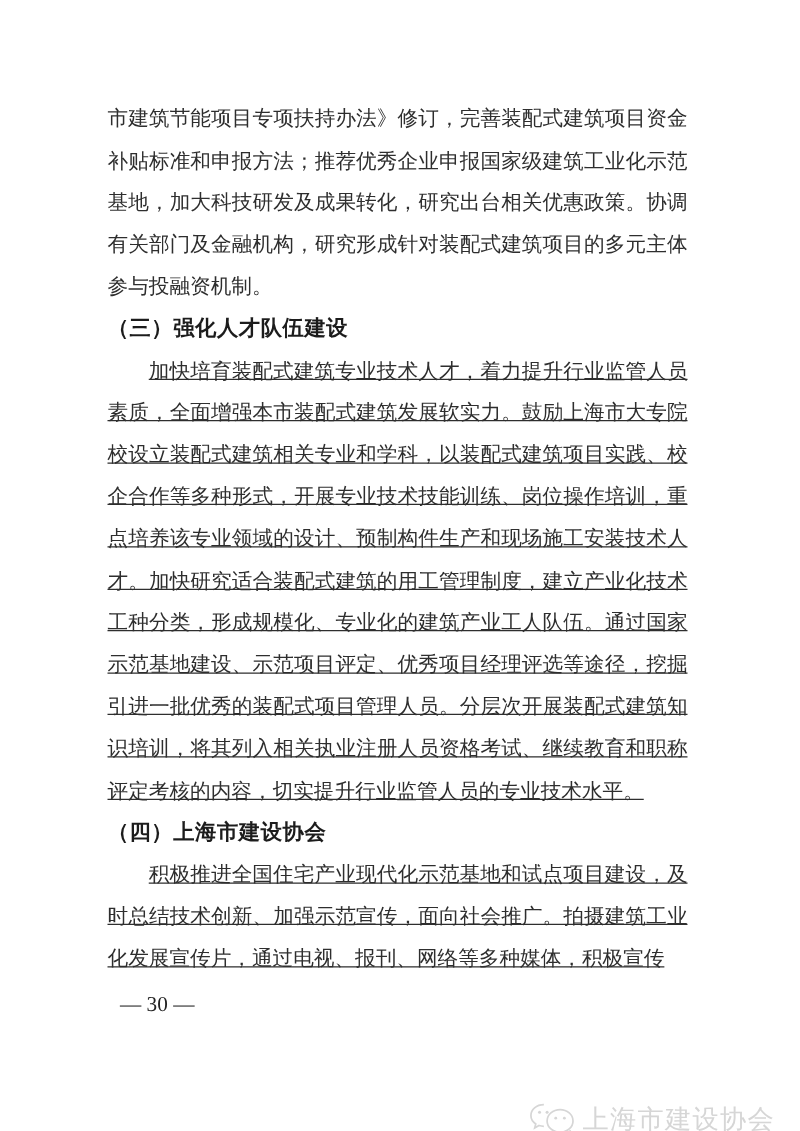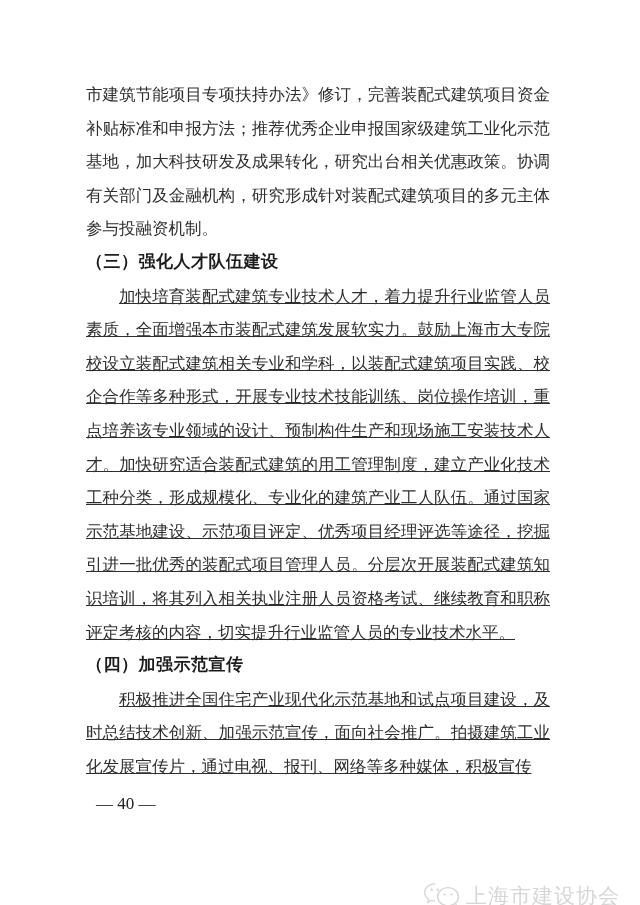--- a/index.html
+++ b/index.html
@@ -30,21 +30,21 @@
     margin: 0;
     padding: 0;
   }
   p.para.indent {
     text-indent: 2em;
     text-decoration: underline;
   }
   h3.heading {
     margin: 0;
     padding: 0;
-    font-family: Liberation Mono, monospace;
+    font-family: Liberation Sans, sans-serif;
     font-weight: bold;
     font-size: 17px;
     line-height: 33.6px;
     color: #1c1c1c;
     letter-spacing: 0.5px;
     text-align: left;
   }
   .pagenum {
     position: absolute;
     left: 96px;
@@ -76,25 +76,25 @@
 </style>
 </head>
 <body>
 
 <div class="page">
 
   <div class="content">
     <p class="para">市建筑节能项目专项扶持办法》修订，完善装配式建筑项目资金补贴标准和申报方法；推荐优秀企业申报国家级建筑工业化示范基地，加大科技研发及成果转化，研究出台相关优惠政策。协调有关部门及金融机构，研究形成针对装配式建筑项目的多元主体参与投融资机制。</p>
     <h3 class="heading">（三）强化人才队伍建设</h3>
     <p class="para indent">加快培育装配式建筑专业技术人才，着力提升行业监管人员素质，全面增强本市装配式建筑发展软实力。鼓励上海市大专院校设立装配式建筑相关专业和学科，以装配式建筑项目实践、校企合作等多种形式，开展专业技术技能训练、岗位操作培训，重点培养该专业领域的设计、预制构件生产和现场施工安装技术人才。加快研究适合装配式建筑的用工管理制度，建立产业化技术工种分类，形成规模化、专业化的建筑产业工人队伍。通过国家示范基地建设、示范项目评定、优秀项目经理评选等途径，挖掘引进一批优秀的装配式项目管理人员。分层次开展装配式建筑知识培训，将其列入相关执业注册人员资格考试、继续教育和职称评定考核的内容，切实提升行业监管人员的专业技术水平。</p>
-    <h3 class="heading">（四）加强示范宣传</h3>
+    <h3 class="heading">（四）上海市建设协会</h3>
     <p class="para indent">积极推进全国住宅产业现代化示范基地和试点项目建设，及时总结技术创新、加强示范宣传，面向社会推广。拍摄建筑工业化发展宣传片，通过电视、报刊、网络等多种媒体，积极宣传</p>
   </div>
 
-  <div class="pagenum">— 40 —</div>
+  <div class="pagenum">— 30 —</div>
 
   <div class="watermark">
     <span class="wm-icon">
       <svg viewBox="0 0 44 34" width="38" height="30" xmlns="http://www.w3.org/2000/svg">
         <g fill="none" stroke="#d6d6d6" stroke-width="1.6">
           <path d="M14 4 C7 4 2 8.5 2 14 C2 17.2 3.8 20 6.5 21.8 L5.5 25.5 L9.5 23.3 C11 23.8 12.5 24 14 24"></path>
           <ellipse cx="29" cy="19" rx="12" ry="10.5"></ellipse>
           <path d="M38 27.5 L39.5 31.5 L34.5 29"></path>
         </g>
         <g fill="#d6d6d6">

